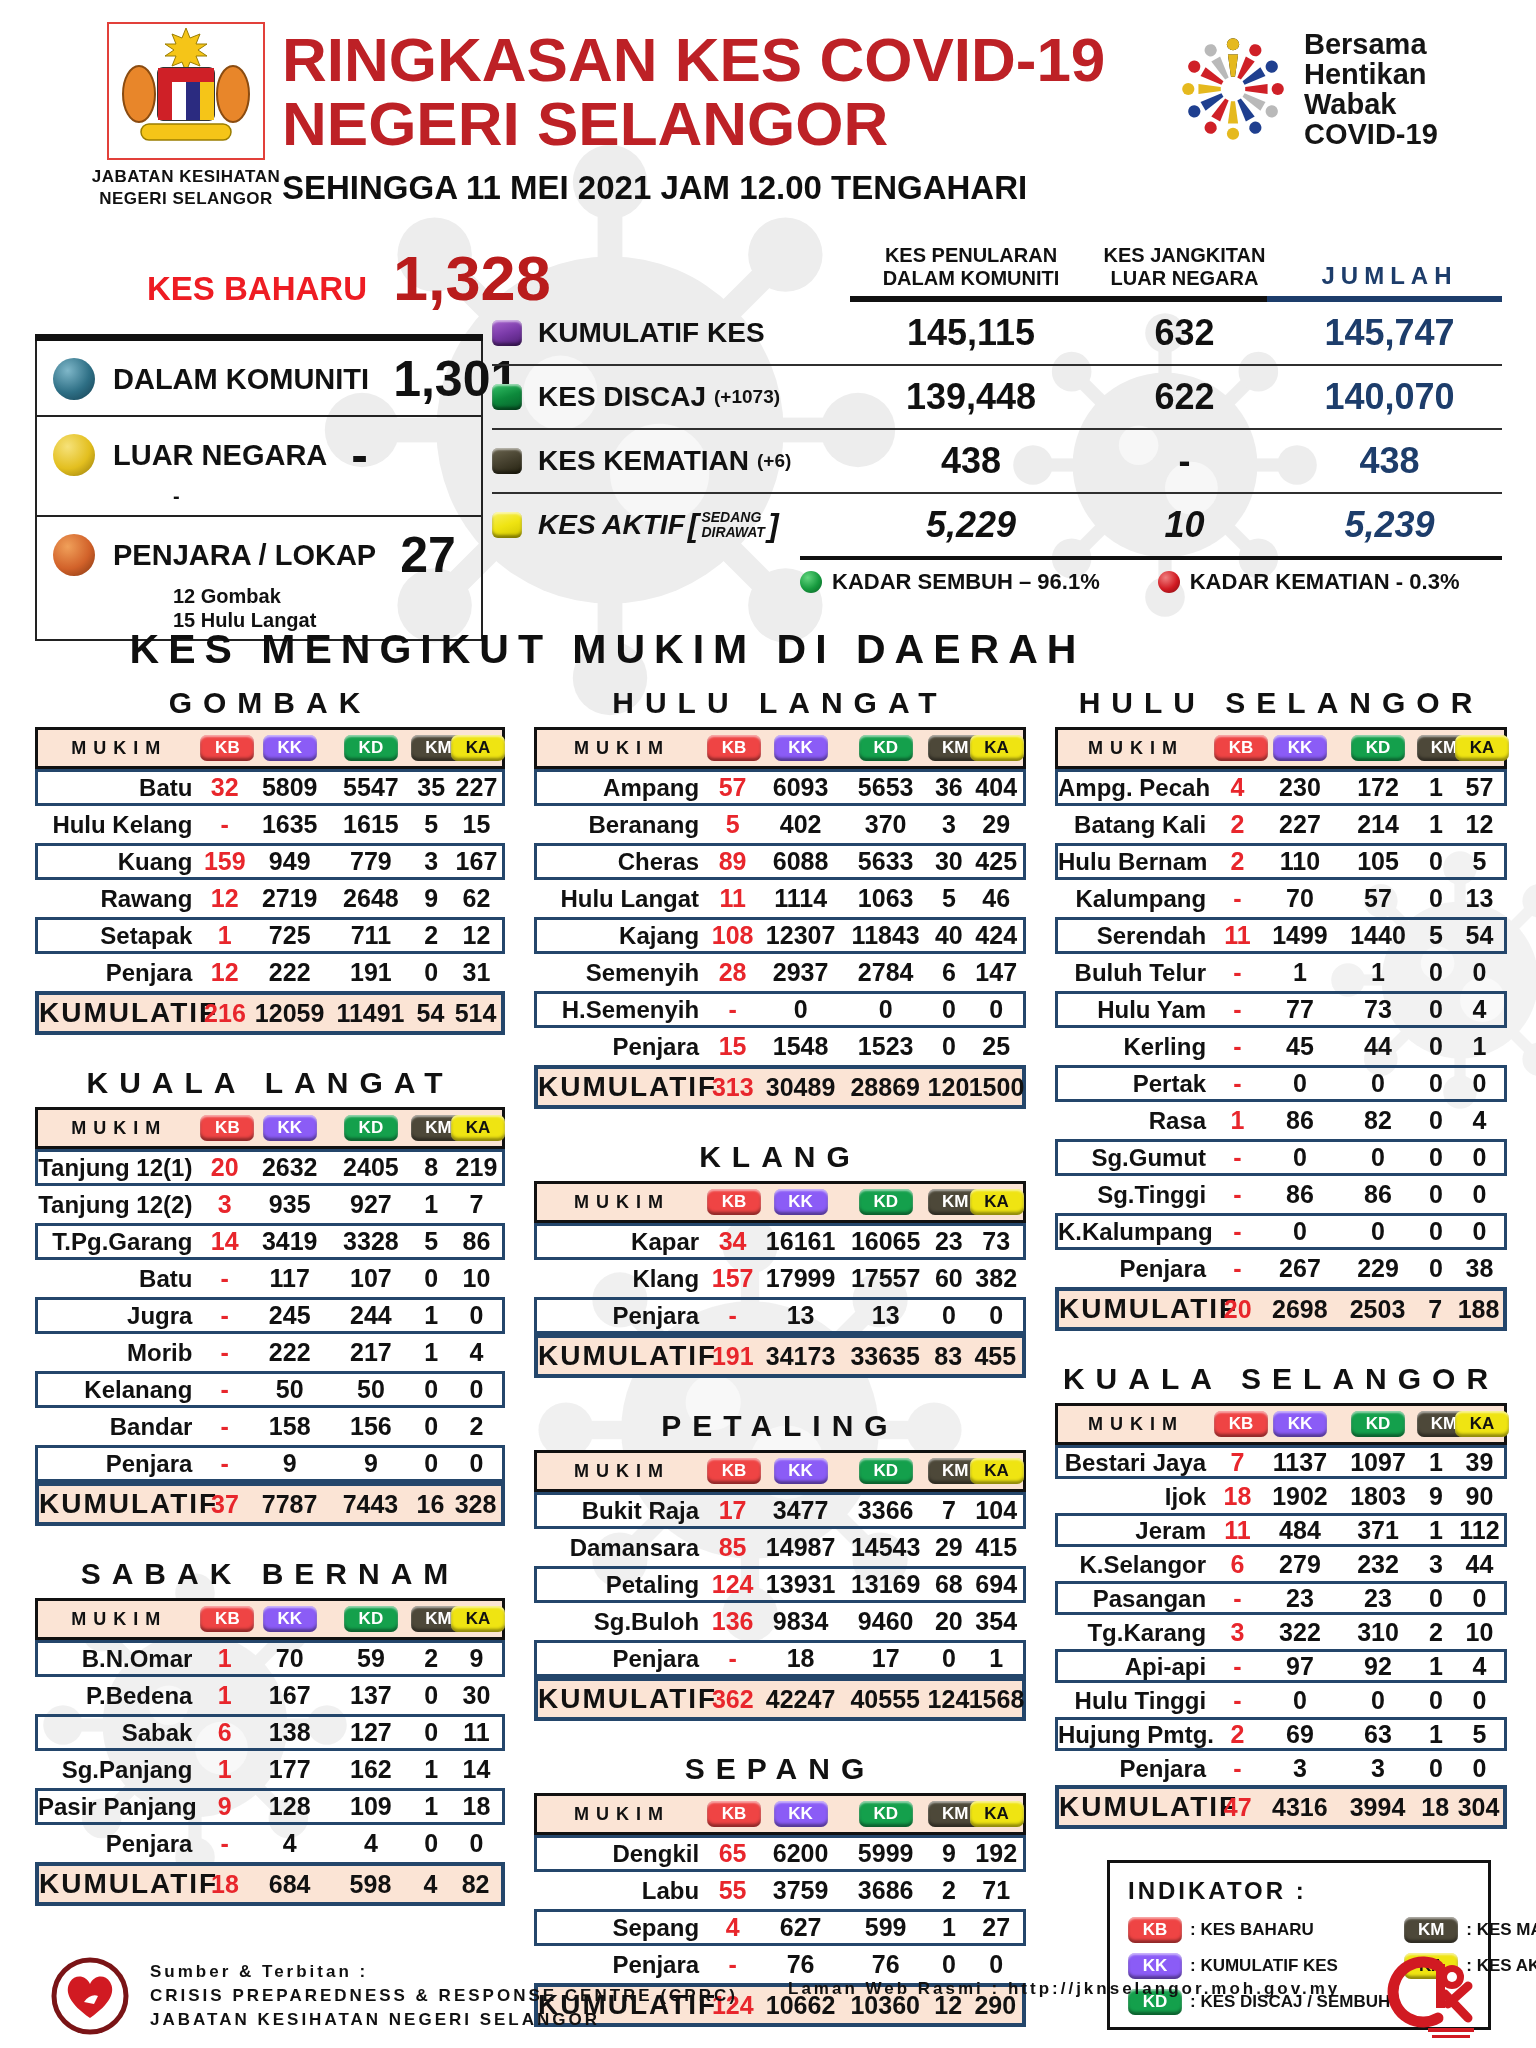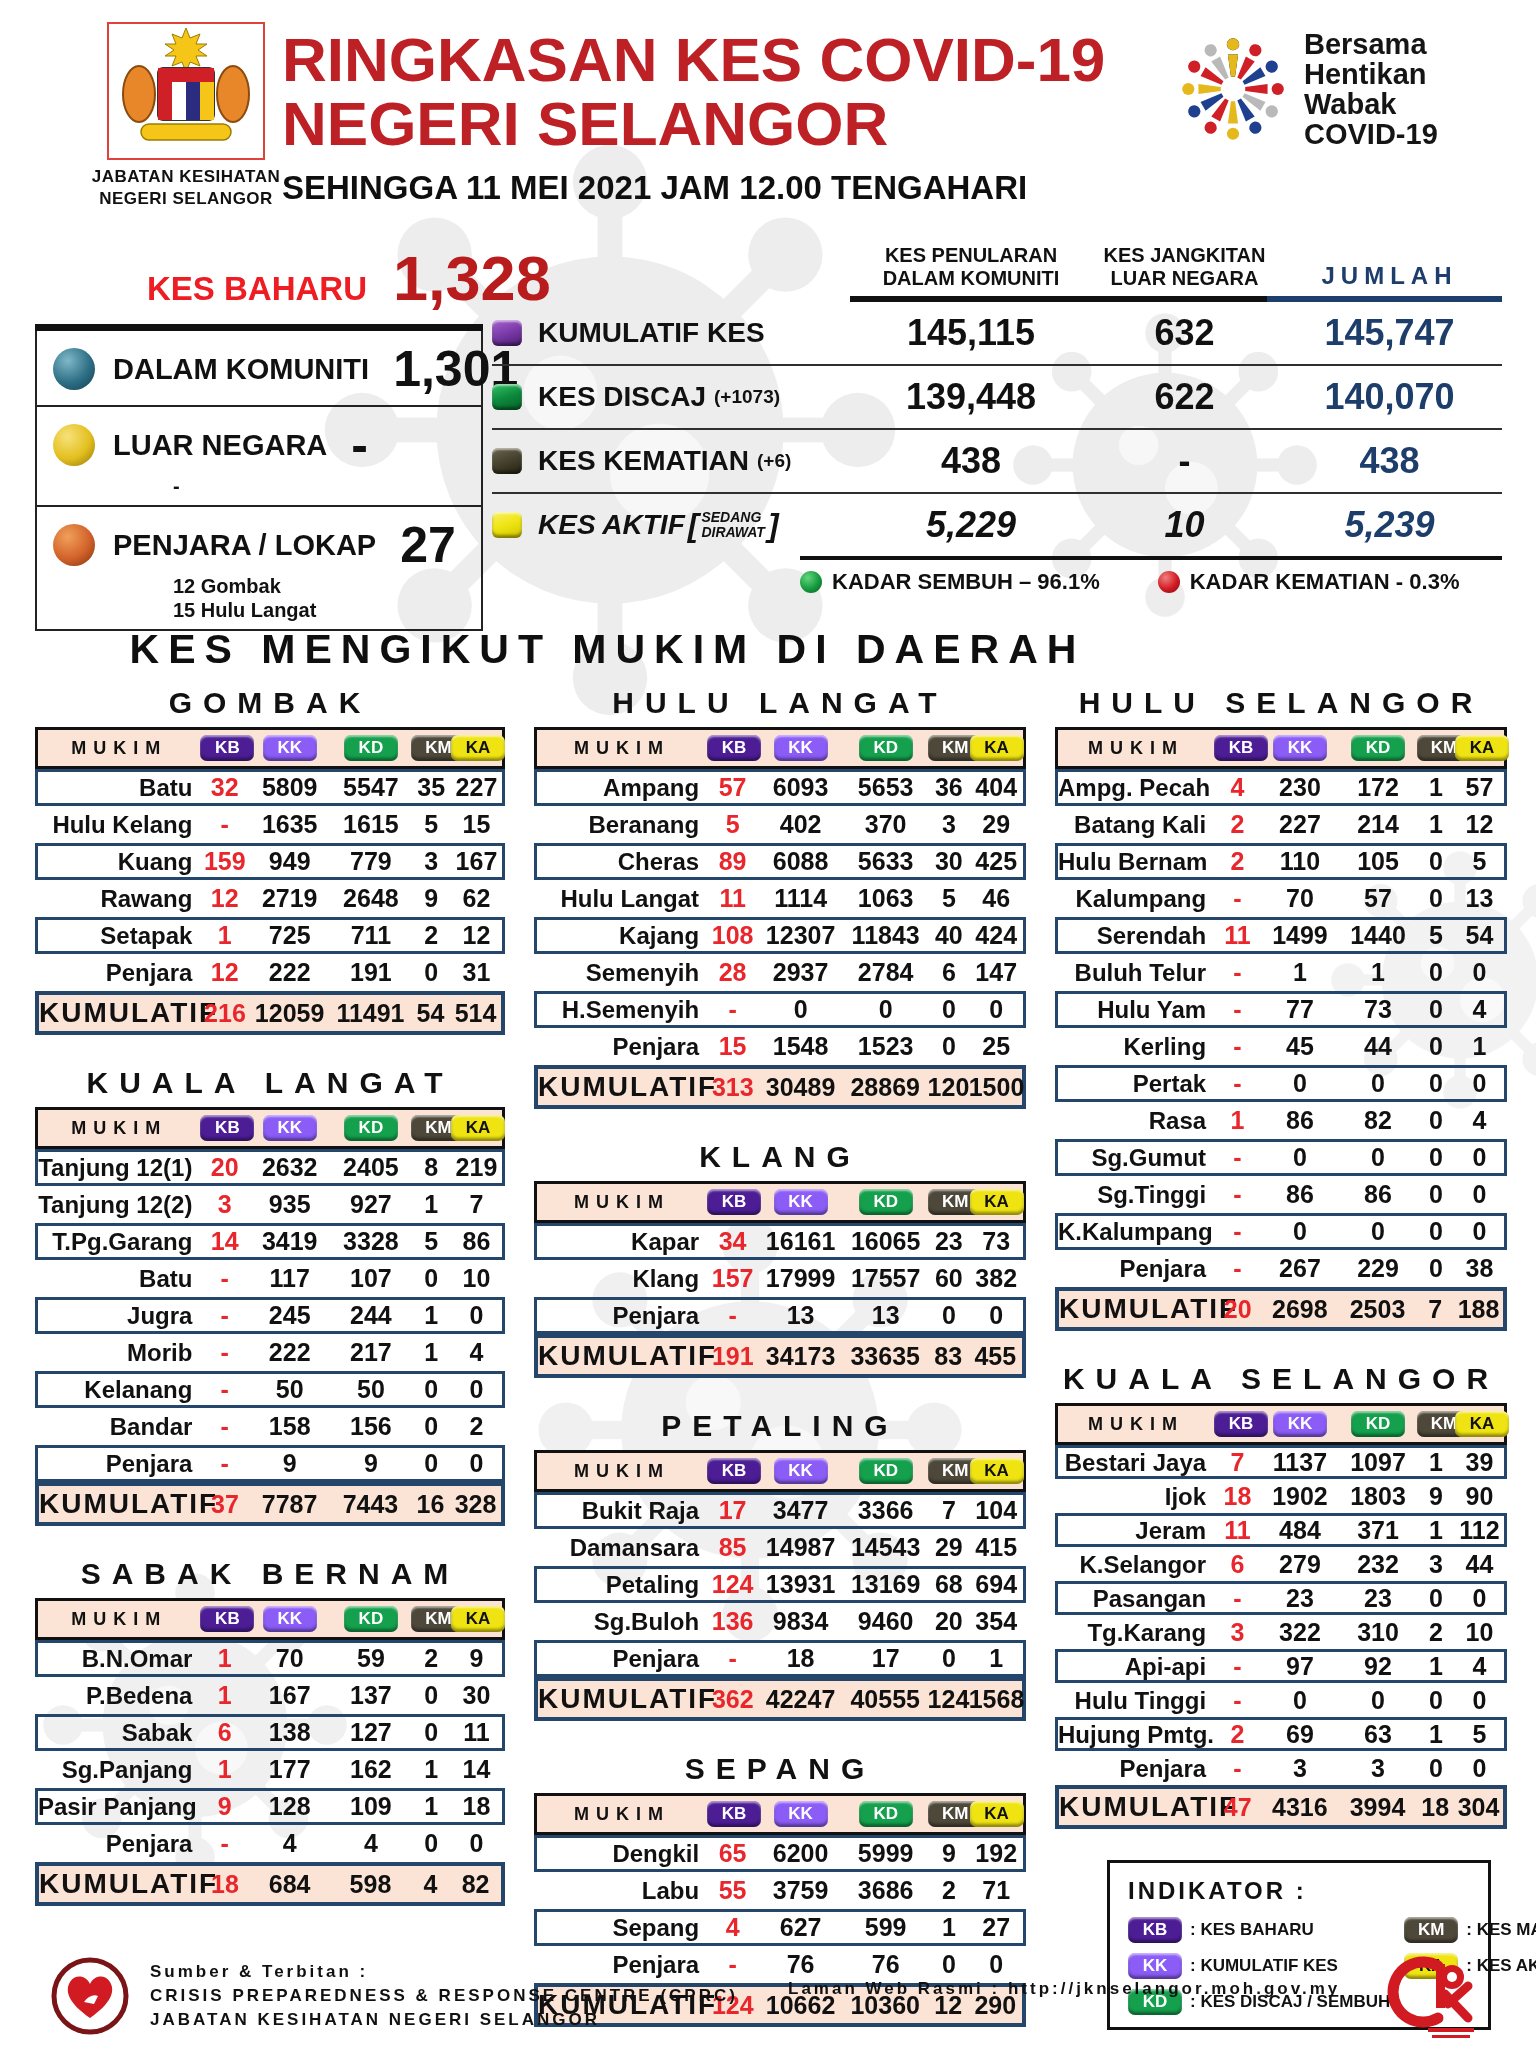--- a/index.html
+++ b/index.html
@@ -13,21 +13,21 @@
   .crest-box{display:inline-block;border:2px solid #e2403a;padding:2px;background:#fff;}
   .crest-text{font-size:17px;font-weight:bold;line-height:1.3;margin-top:6px;letter-spacing:.5px;}
   .title-wrap{position:absolute;left:282px;top:28px;width:900px;}
   .title-line{font-size:62px;font-weight:bold;color:#bd2126;line-height:1.04;letter-spacing:0;}
   .subtitle{font-size:33px;font-weight:bold;color:#0f0f0f;margin-top:12px;}
   .campaign{position:absolute;right:24px;top:28px;width:340px;display:flex;align-items:center;gap:10px;}
   .campaign-text{font-size:29px;font-weight:bold;line-height:1.04;color:#151515;}
 
   
   .summary{position:absolute;left:35px;top:242px;width:448px;}
-  .kb-line{display:flex;align-items:baseline;gap:26px;padding-left:112px;margin-bottom:10px;}
+  .kb-line{display:flex;align-items:baseline;gap:26px;padding-left:112px;margin-bottom:20px;}
   .kb-label{font-size:33px;font-weight:bold;color:#ee1c23;white-space:nowrap;}
   .kb-value{font-size:63px;font-weight:bold;color:#b91c1c;}
   .sum-boxes{border-top:7px solid #111;}
   .sum-box{border:2px solid #222;border-top:none;padding:9px 10px 7px 16px;background:transparent;}
   .sum-row{display:flex;align-items:center;gap:18px;}
   .sphere{width:42px;height:42px;border-radius:50%;flex:0 0 auto;}
   .sp-teal{background:radial-gradient(circle at 35% 30%,#7fb7c9,#2e6f85 55%,#143c4e);}
   .sp-yellow{background:radial-gradient(circle at 35% 30%,#f6e27a,#e3bf1f 55%,#8f7509);}
   .sp-orange{background:radial-gradient(circle at 35% 30%,#f0a05a,#d2622a 55%,#7d3310);}
   .sum-label{font-size:29px;font-weight:bold;white-space:nowrap;}
@@ -69,21 +69,21 @@
 
   
   .cols{position:absolute;top:686px;left:35px;display:grid;grid-template-columns:470px 492px 452px;column-gap:29px;align-items:start;}
   .district{margin-bottom:31px;}
   .d-title{text-align:center;font-size:30px;font-weight:bold;letter-spacing:11px;margin-bottom:7px;white-space:nowrap;}
   .d-head{display:grid;grid-template-columns:35% 10.5% 17.5% 17.5% 8.5% 11%;height:42px;background:#fbe4d5;
           border:3px solid #111;align-items:center;box-sizing:border-box;}
   .mukim-h{font-size:18px;font-weight:bold;letter-spacing:7px;text-align:center;}
   .badge{display:inline-block;min-width:50px;padding:3px 2px;border-radius:7px;font-size:17px;font-weight:bold;
          color:#fff;text-align:center;box-shadow:inset 0 2px 2px rgba(255,255,255,.55), inset 0 -3px 3px rgba(0,0,0,.4);}
-  .b-kb{background:#4c1d95;}
+  .b-kb{background:#ef4444;}
   .b-kk{background:#8b5cf6;}
   .b-kd{background:#14a04c;}
   .b-km{background:#4d4839;}
   .b-ka{background:#efe412;color:#111;}
   .bcell{text-align:center;}
   .d-row{display:grid;grid-template-columns:35% 10.5% 17.5% 17.5% 8.5% 11%;height:37px;align-items:center;
          border:3px solid transparent;box-sizing:border-box;}
   .d-row.boxed{border-color:#24466b;}
   .compact .d-row{height:34px;}
   .d-name{font-size:24px;font-weight:bold;text-align:right;padding-right:8px;white-space:nowrap;}

